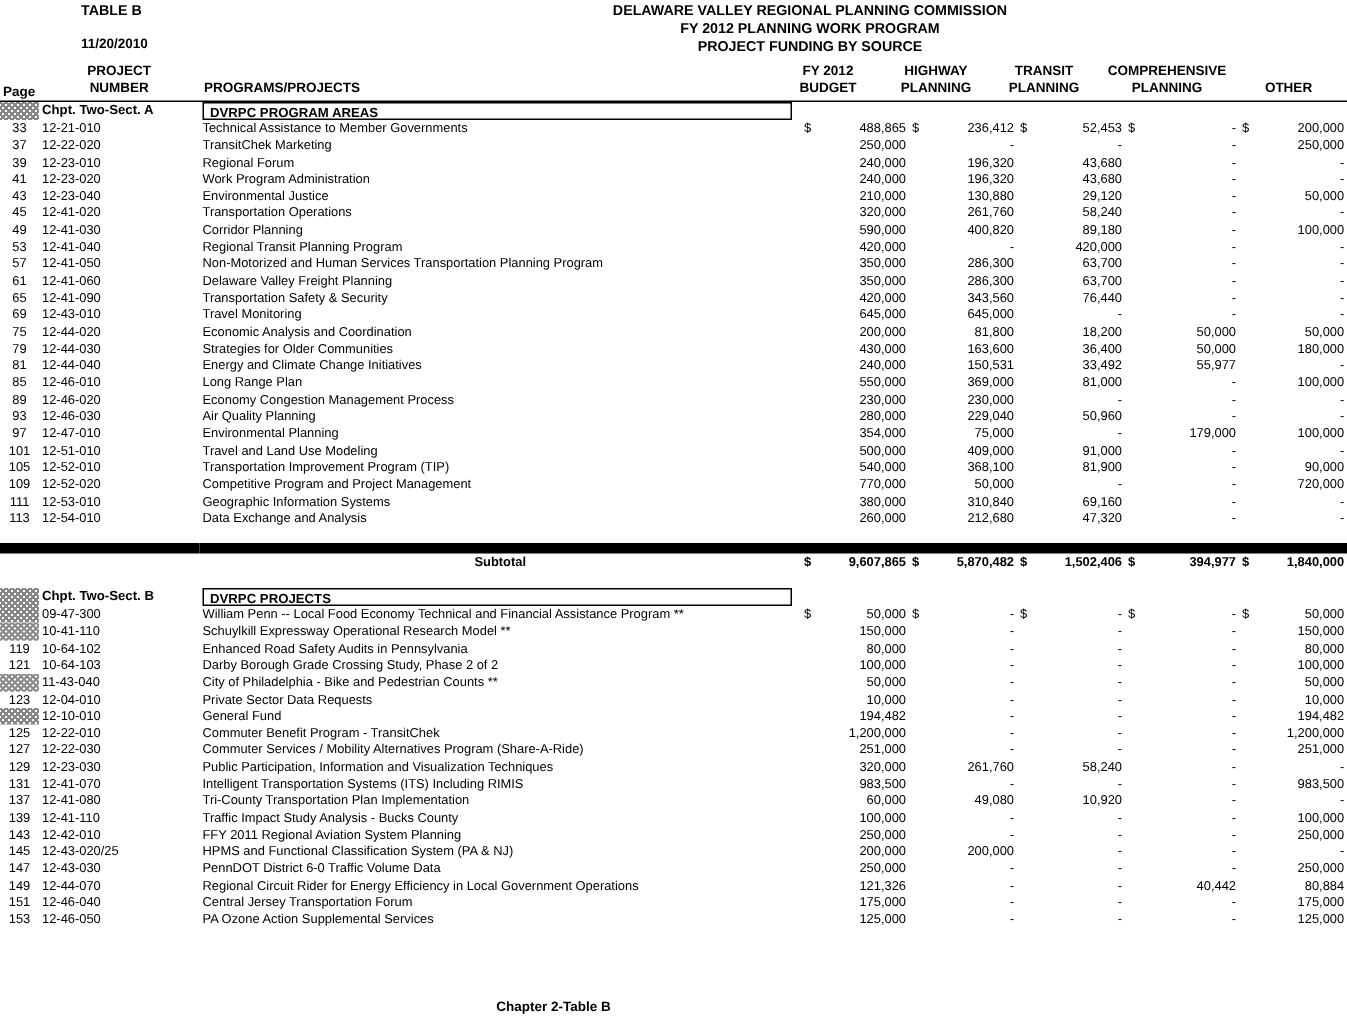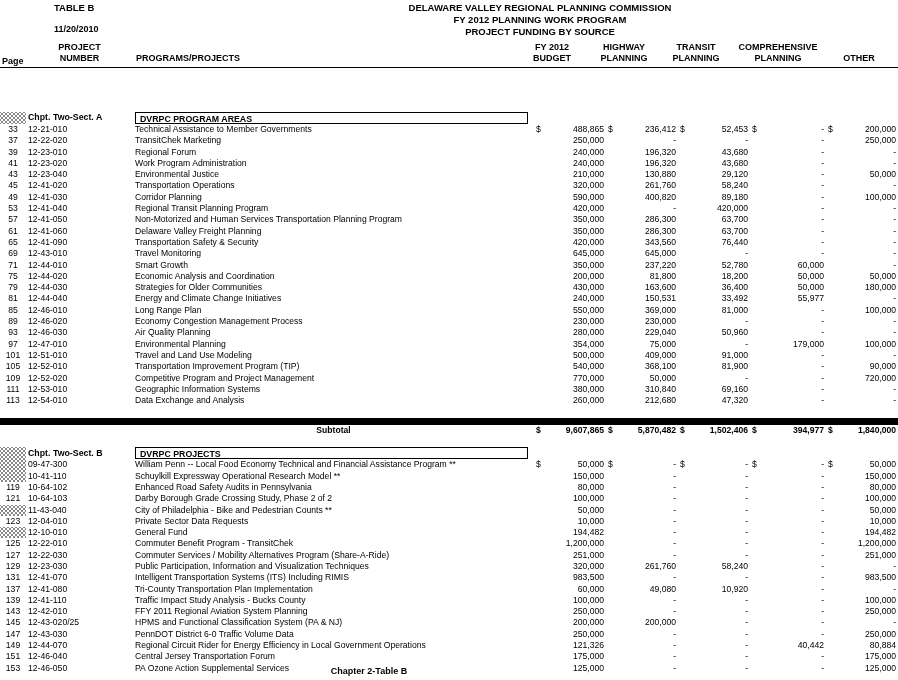--- a/index.html
+++ b/index.html
@@ -76,21 +76,20 @@
     left: 0;
     width: 898px;
     border-top: 1px solid #000;
   }
   
   table.main {
     border-collapse: collapse;
     width: 898px;
     table-layout: fixed;
     font-size: 8.6px;
-    margin-top: 44px;
   }
   table.main td {
     padding: 0 2px;
     height: 11.3px;
     line-height: 11.3px;
     white-space: nowrap;
     overflow: hidden;
     vertical-align: middle;
   }
   col.c-page    { width: 26px; }
@@ -392,35 +391,20 @@
           <td class="cur"></td>
           <td class="num">645,000</td>
           <td class="cur"></td>
           <td class="num">-</td>
           <td class="cur"></td>
           <td class="num">-</td>
           <td class="cur"></td>
           <td class="num">-</td>
         </tr>
         <tr>
-          <td class="pg">71</td>
-          <td class="left">12-44-010</td>
-          <td class="left">Smart Growth</td>
-          <td class="cur"></td>
-          <td class="num">350,000</td>
-          <td class="cur"></td>
-          <td class="num">237,220</td>
-          <td class="cur"></td>
-          <td class="num">52,780</td>
-          <td class="cur"></td>
-          <td class="num">60,000</td>
-          <td class="cur"></td>
-          <td class="num">-</td>
-        </tr>
-        <tr>
           <td class="pg">75</td>
           <td class="left">12-44-020</td>
           <td class="left">Economic Analysis and Coordination</td>
           <td class="cur"></td>
           <td class="num">200,000</td>
           <td class="cur"></td>
           <td class="num">81,800</td>
           <td class="cur"></td>
           <td class="num">18,200</td>
           <td class="cur"></td>

